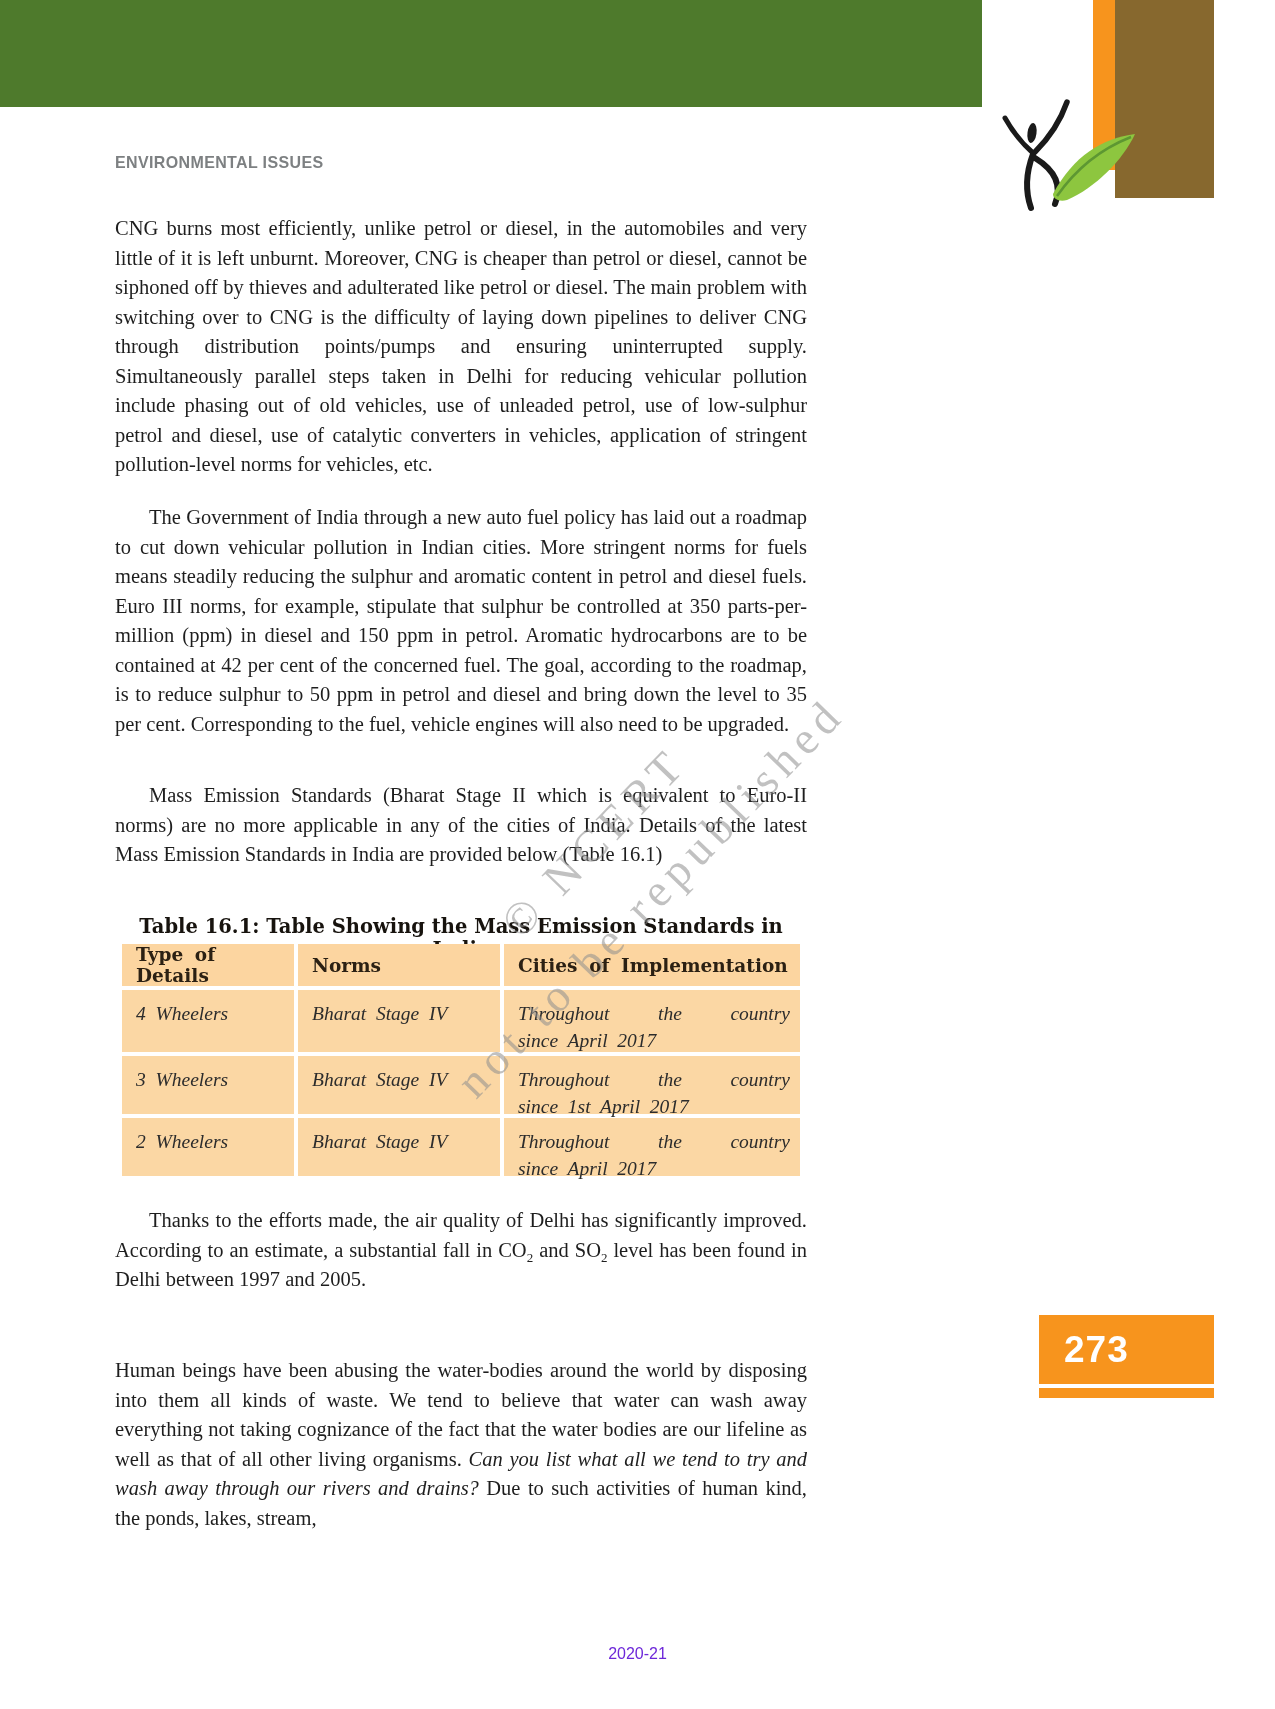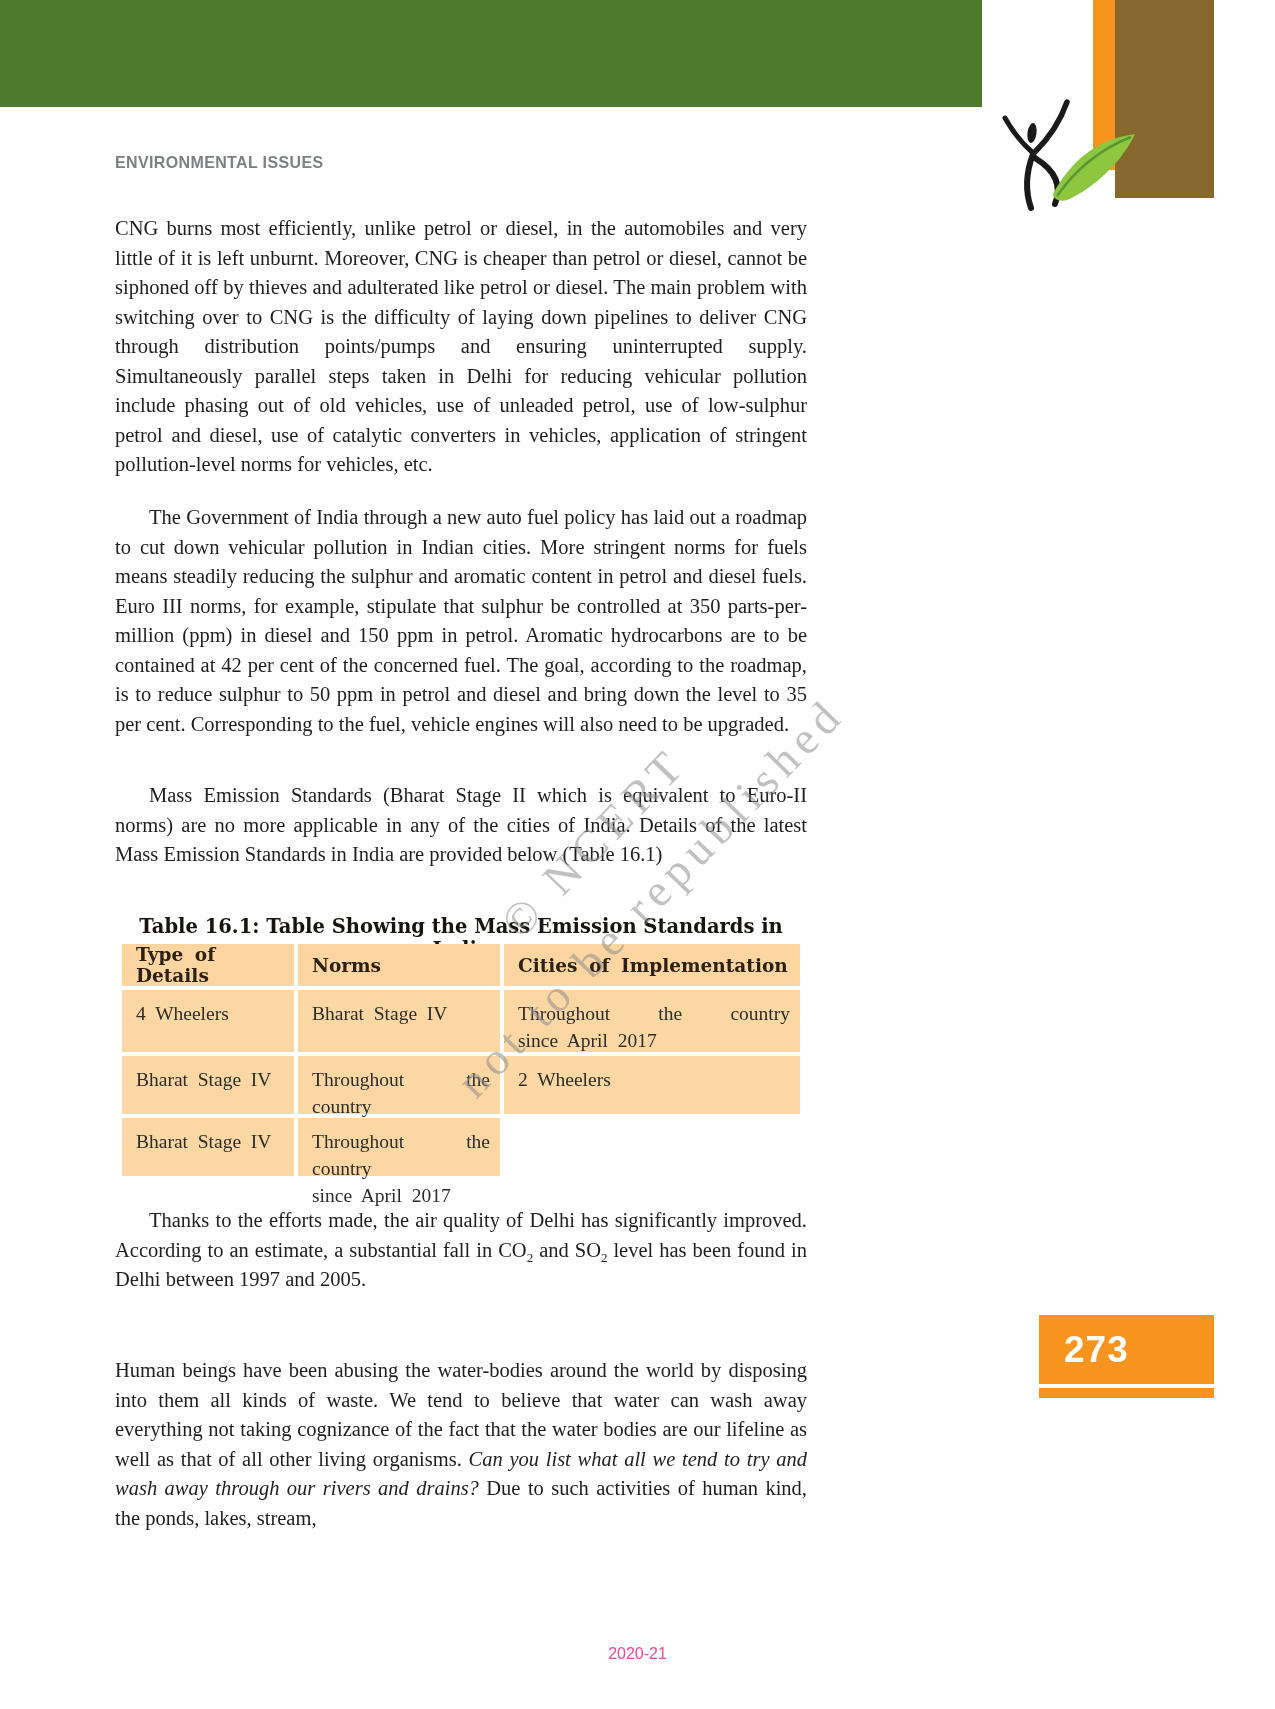--- a/index.html
+++ b/index.html
@@ -53,21 +53,21 @@
     display:grid; grid-template-columns:172px 202px 1fr;
     grid-template-rows:42px 62px 58px 58px; gap:4px;
   }
   .cell { background:#fbd7a4; padding:2px 10px 2px 14px; }
   .hcell {
     background:#fcd5a0; display:flex; align-items:center;
     font-family:"DejaVu Serif", serif; font-weight:bold; font-size:18.5px;
     color:#2b2013; word-spacing:0.28em;
   }
   .bcell {
-    font-size:19.5px; line-height:27px; color:#2c2c2c;
+    font-style:italic; font-size:19.5px; line-height:27px; color:#2c2c2c;
     word-spacing:0.25em; padding-top:10px;
   }
   .cline1 { display:block; text-align:justify; text-align-last:justify; }
   .cline2 { display:block; }
   
   .watermark {
     position:absolute; left:317px; top:715px; width:610px; height:310px;
     transform:rotate(-46deg); z-index:9; pointer-events:none; opacity:0.55;
     display:flex; flex-direction:column; align-items:center; justify-content:center; gap:26px;
   }
@@ -81,21 +81,21 @@
     background:#f7941d; display:flex; align-items:center;
   }
   .pgnum {
     margin-left:25px; color:#ffffff; font-family:"Liberation Sans", sans-serif;
     font-weight:bold; font-size:37px; letter-spacing:1px;
   }
   .pgbar { position:absolute; left:1039px; top:1388px; width:236px; height:10px; background:#f7941d; }
   
   .footer {
     position:absolute; left:0; top:1645px; width:1275px; text-align:center;
-    font-family:"Liberation Sans", sans-serif; font-size:16px; color:#ec4899;
+    font-family:"Liberation Sans", sans-serif; font-size:16px; color:#6d28d9;
   }
 </style>
 </head>
 <body>
 
 <div id="page">
 
   <div class="green-band"></div>
   <div class="orange-strip"></div>
   <div class="brown-block"></div>
@@ -128,20 +128,21 @@
     <div class="cell hcell">Norms</div>
     <div class="cell hcell">Cities of Implementation</div>
 
     <div class="cell bcell">4 Wheelers</div>
     <div class="cell bcell">Bharat Stage IV</div>
     <div class="cell bcell">
       <span class="cline1">Throughout the country</span>
       <span class="cline2">since April 2017</span>
     </div>
 
+    <div class="cell bcell">3 Wheelers</div>
     <div class="cell bcell">Bharat Stage IV</div>
     <div class="cell bcell">
       <span class="cline1">Throughout the country</span>
       <span class="cline2">since 1st April 2017</span>
     </div>
 
     <div class="cell bcell">2 Wheelers</div>
     <div class="cell bcell">Bharat Stage IV</div>
     <div class="cell bcell">
       <span class="cline1">Throughout the country</span>

